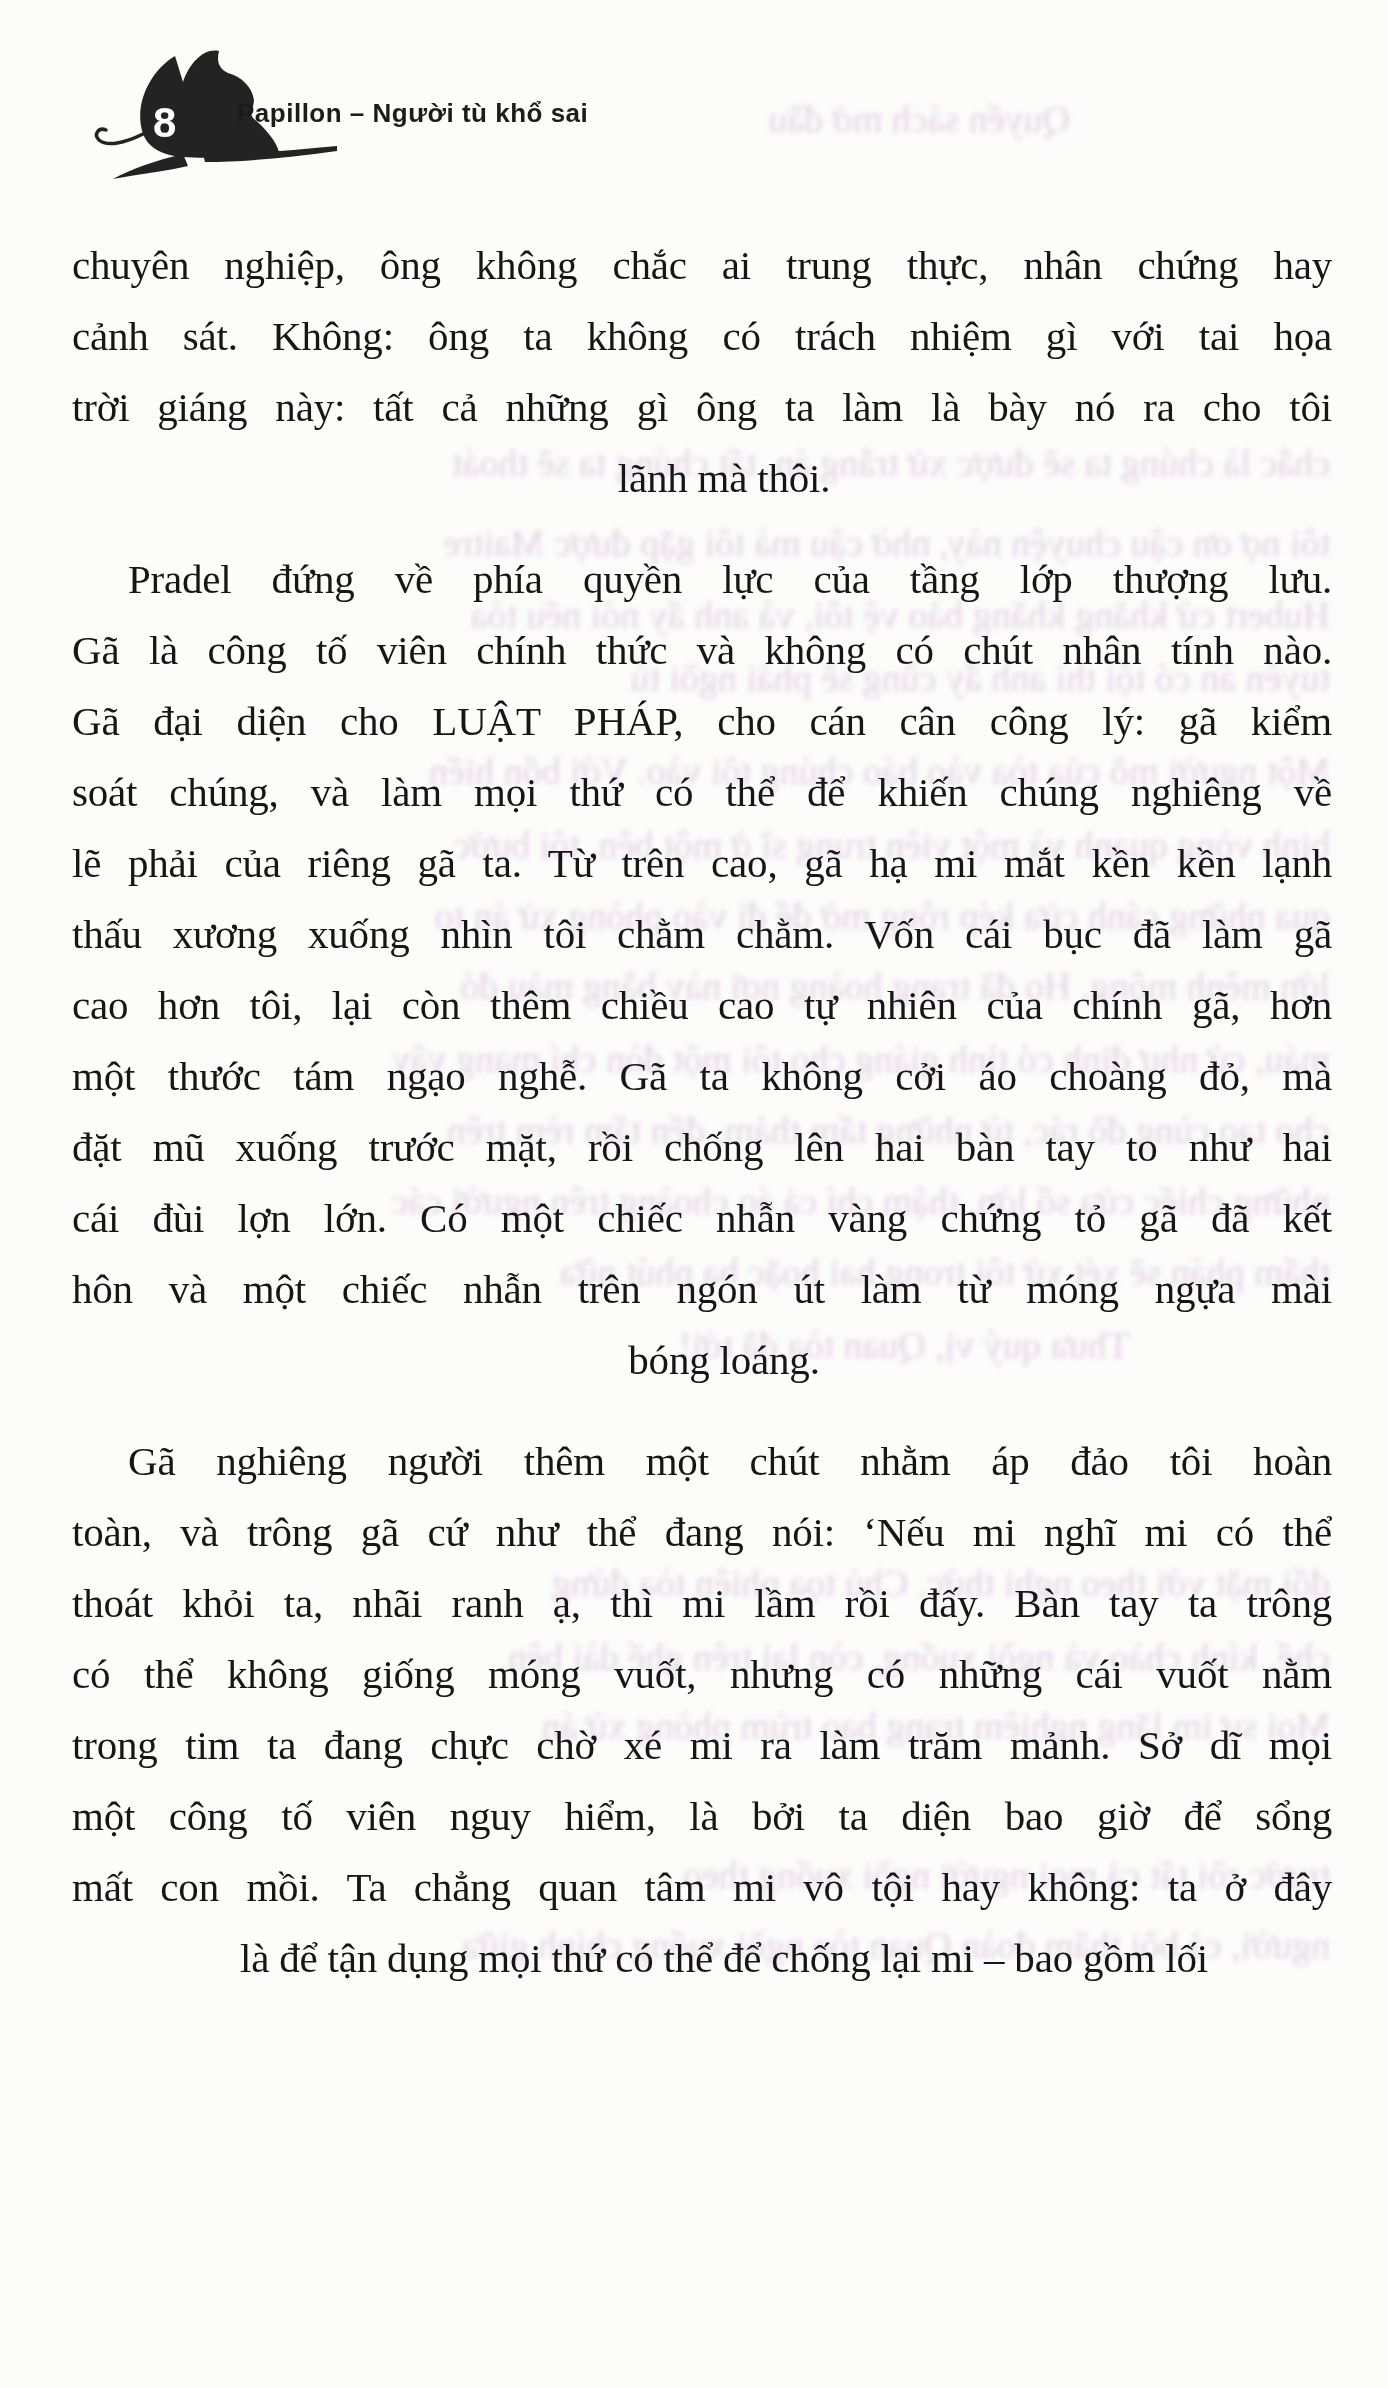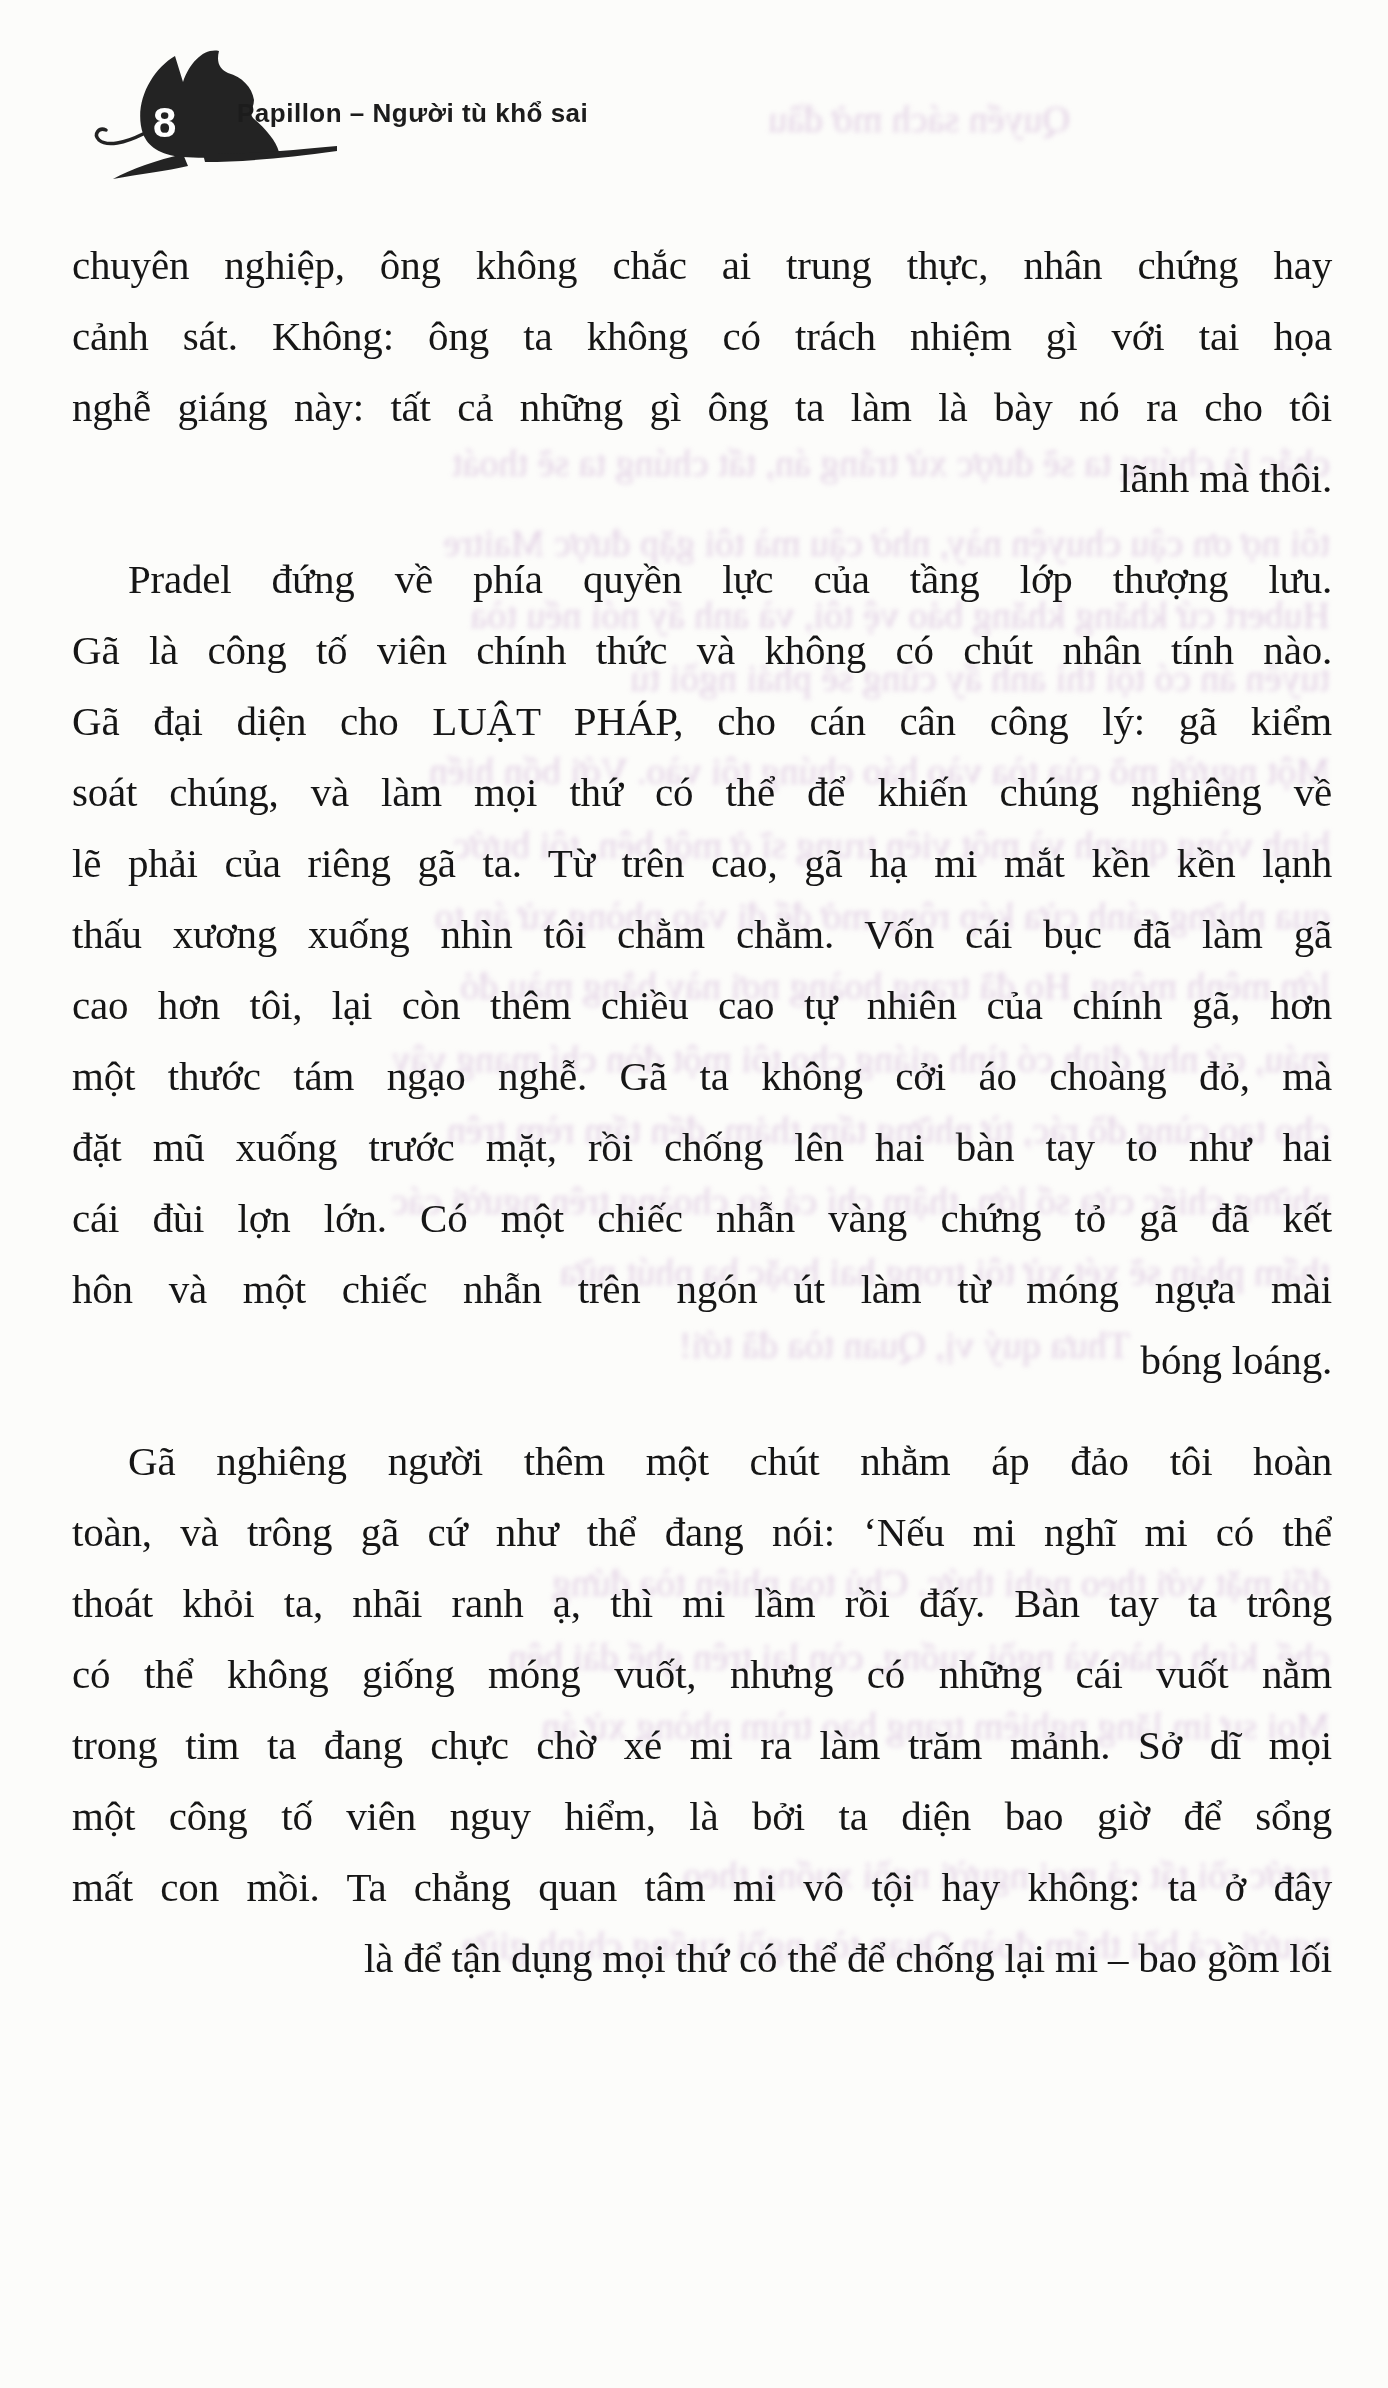--- a/index.html
+++ b/index.html
@@ -50,21 +50,21 @@
     letter-spacing:-.2px;
     font-family:Liberation Serif, serif;
   }
   .para{margin:0 0 30px 0;}
   .line{
     height:71px;
     line-height:71px;
     text-align:justify;
   }
   .line::after{content:"";display:inline-block;width:100%;height:0;}
-  .line.last{text-align:right;margin-left:44px;}
+  .line.last{text-align:center;margin-left:44px;}
   .line.last::after{content:none;}
   .para.indent .line.first{text-indent:56px;}
 </style>
 </head>
 <body>
 
 <div class="page">
 
   <div class="ghost-layer">
       <div class="ghost" style="top: 96px; left: 600px; width: 470px;">Quyển sách mở đầu</div>
@@ -102,21 +102,21 @@
       <path fill="none" stroke="#232323" stroke-width="3.5" stroke-linecap="round" d="M58,92 C40,101 22,105 14,98 C8,92 14,85 21,88"></path>
     </svg>
     <span class="page-number">8</span>
     <span class="header-title">Papillon – Người tù khổ sai</span>
   </div>
 
   <div class="body-text">
       <div class="para">
         <div class="line first">chuyên nghiệp, ông không chắc ai trung thực, nhân chứng hay</div>
         <div class="line">cảnh sát. Không: ông ta không có trách nhiệm gì với tai họa</div>
-        <div class="line">nghễ giáng này: tất cả những gì ông ta làm là bày nó ra cho tôi</div>
+        <div class="line">trời giáng này: tất cả những gì ông ta làm là bày nó ra cho tôi</div>
         <div class="line last">lãnh mà thôi.</div>
       </div>
       <div class="para indent">
         <div class="line first">Pradel đứng về phía quyền lực của tầng lớp thượng lưu.</div>
         <div class="line">Gã là công tố viên chính thức và không có chút nhân tính nào.</div>
         <div class="line">Gã đại diện cho LUẬT PHÁP, cho cán cân công lý: gã kiểm</div>
         <div class="line">soát chúng, và làm mọi thứ có thể để khiến chúng nghiêng về</div>
         <div class="line">lẽ phải của riêng gã ta. Từ trên cao, gã hạ mi mắt kền kền lạnh</div>
         <div class="line">thấu xương xuống nhìn tôi chằm chằm. Vốn cái bục đã làm gã</div>
         <div class="line">cao hơn tôi, lại còn thêm chiều cao tự nhiên của chính gã, hơn</div>

